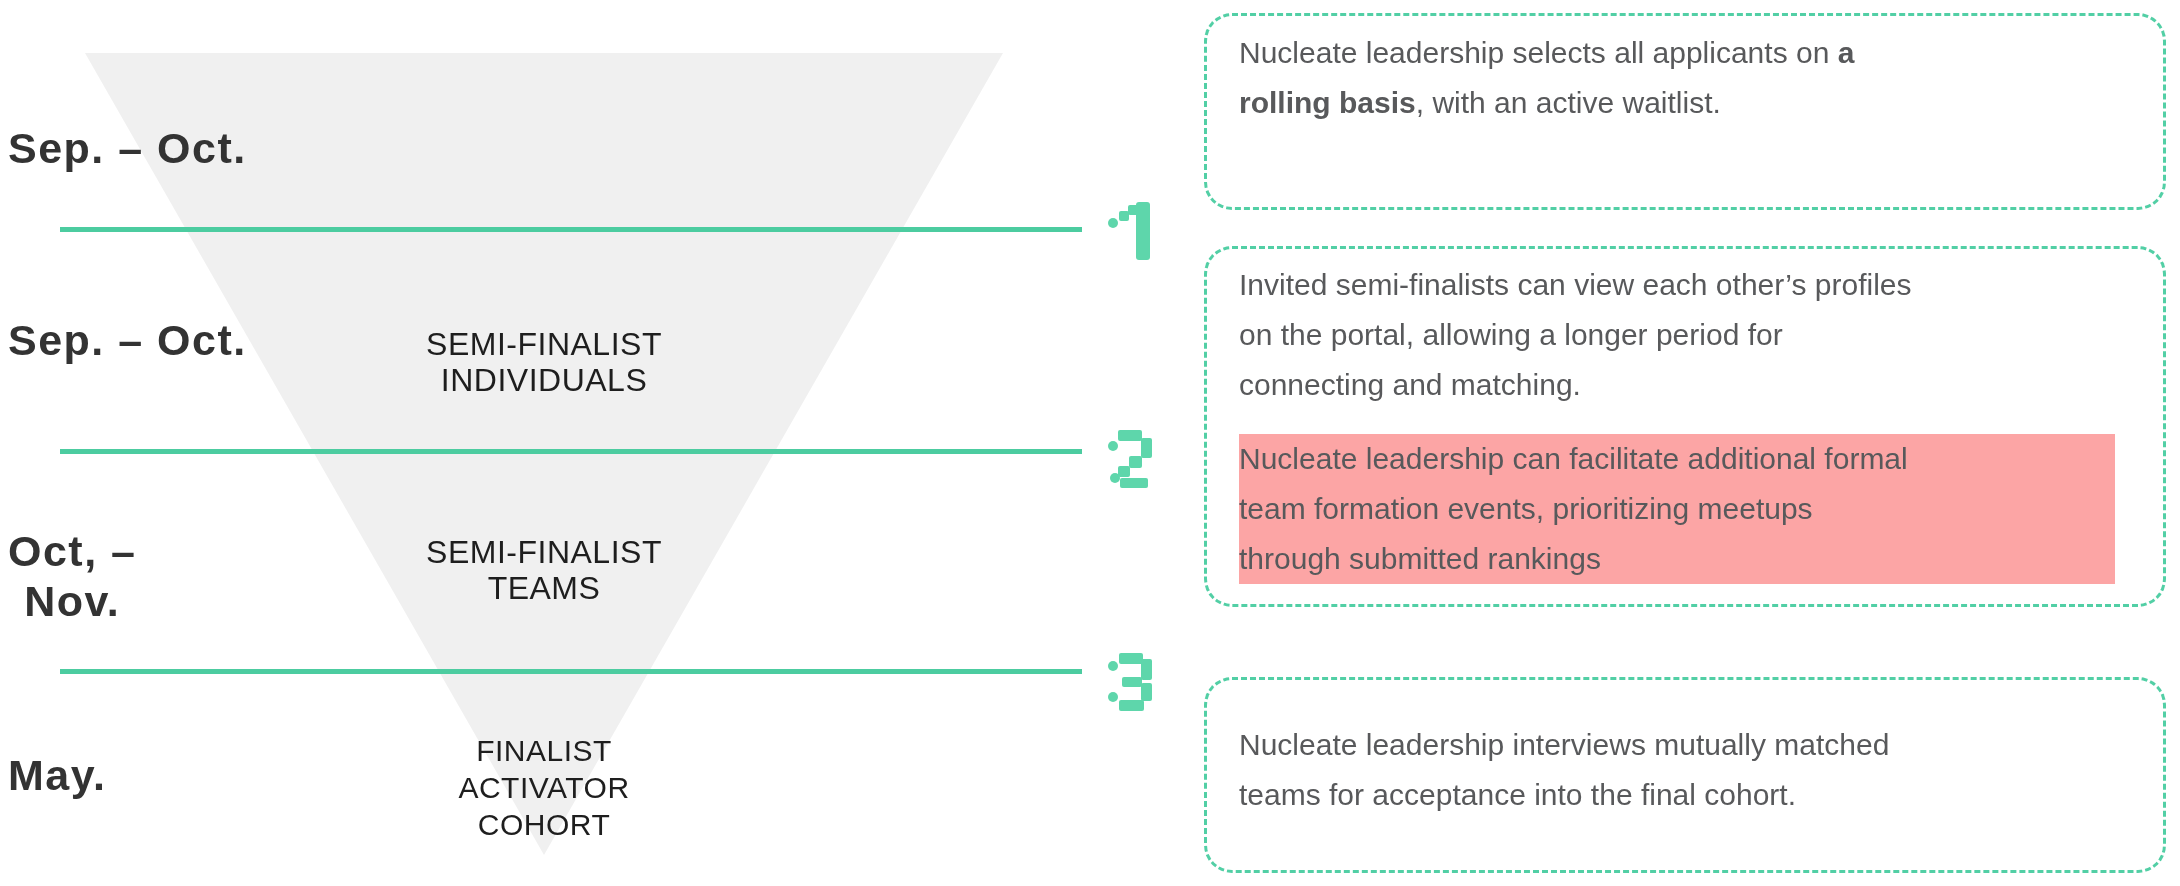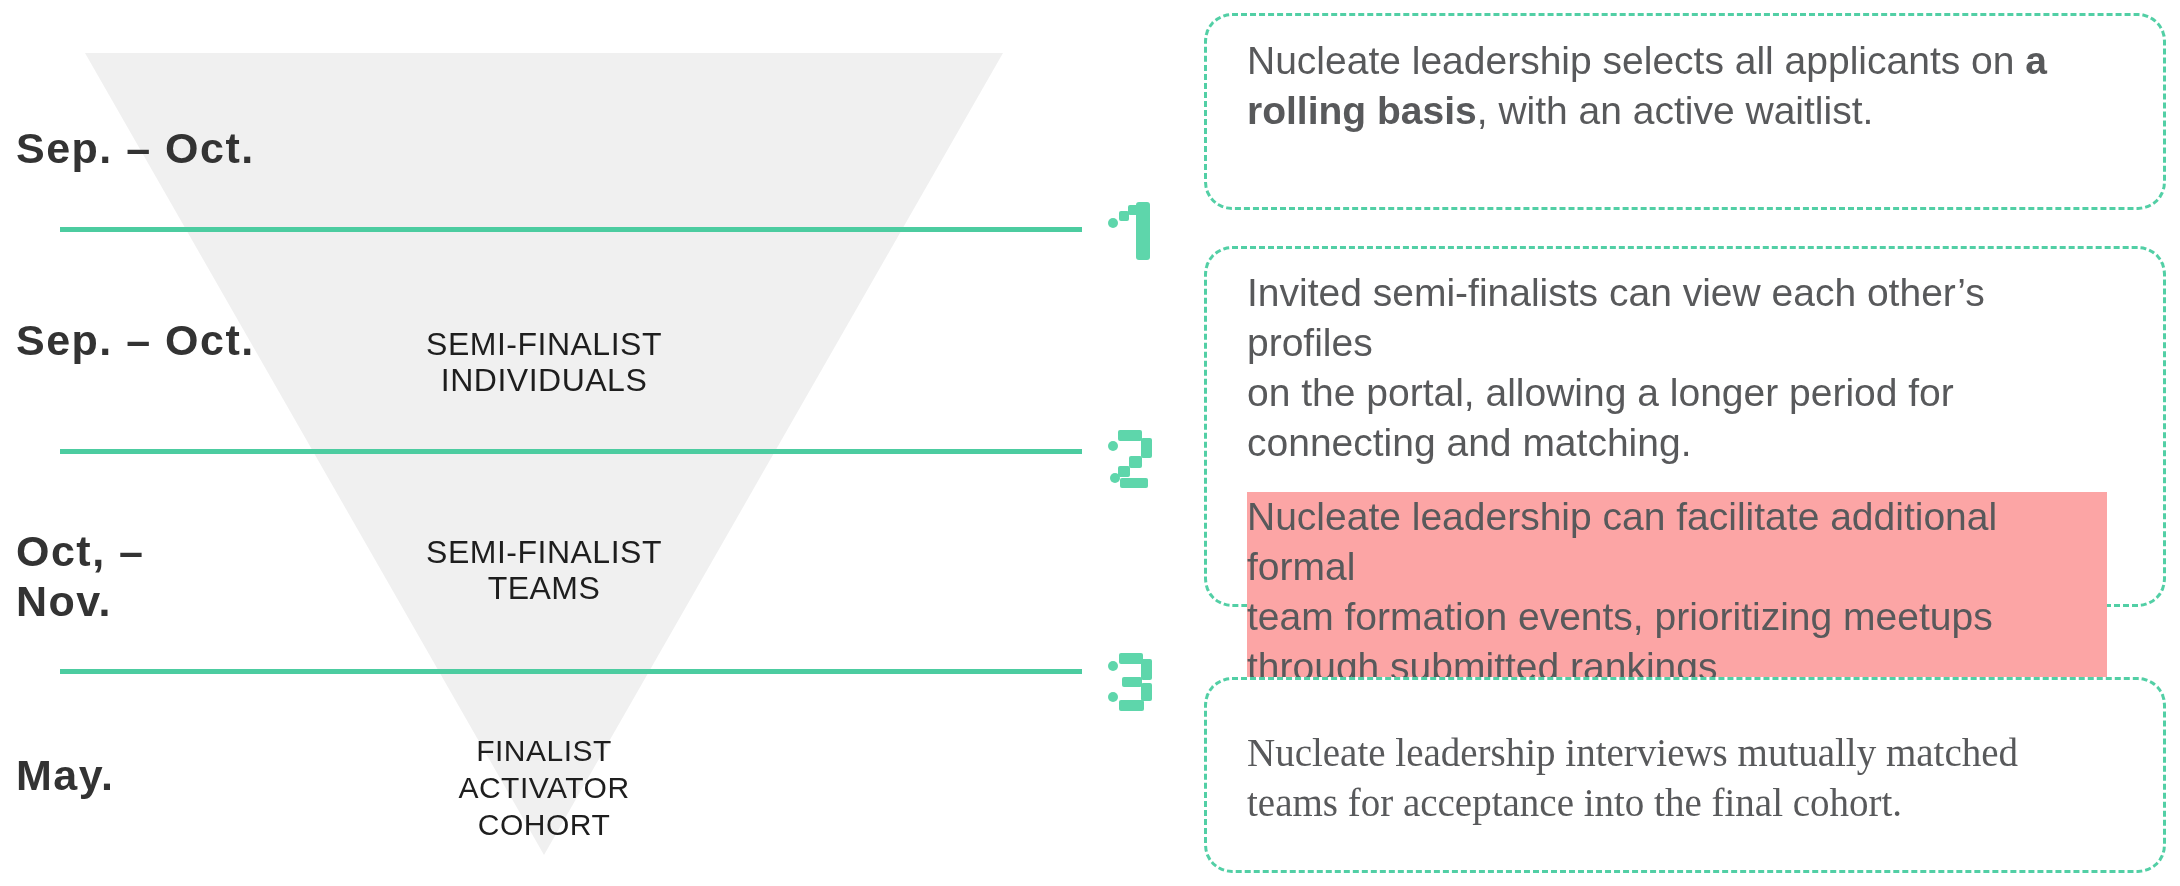--- a/index.html
+++ b/index.html
@@ -18,24 +18,24 @@
     width:2180px;height:886px;
     background:var(--background);
     font-family:"Liberation Sans", sans-serif;
     overflow:hidden;
   }
 
   
   #funnel-svg{position:absolute;left:0;top:0;}
 
   .stage-date{
-    position:absolute;left:16px;
+    position:absolute;left:8px;
     font-size:43px;font-weight:bold;letter-spacing:1.5px;
     color:var(--date_color);
-    line-height:50px;white-space:pre-line;
+    line-height:50px;white-space:pre-line;text-align:center;
   }
   .date-0{top:123px;}
   .date-1{top:315px;}
   .date-2{top:510px;margin-top:16px;}
   .date-3{top:750px;}
 
   .stage-label{
     position:absolute;left:244px;width:600px;
     text-align:center;color:var(--stage_label_color);
     font-size:32px;line-height:36px;letter-spacing:0.5px;
@@ -63,25 +63,25 @@
   
   .note-box{
     position:absolute;left:1204px;width:962px;
     border:3px dashed var(--border_green);
     border-radius:28px;
     background:var(--background);
     box-sizing:border-box;
   }
   .note-0{top:13px;height:197px;padding:12px 48px 0 32px;}
   .note-1{top:246px;height:361px;padding:11px 48px 0 32px;}
-  .note-2{top:677px;height:196px;padding:40px 48px 0 32px;font-family:Liberation Serif, serif;}
+  .note-2{top:677px;height:196px;padding:40px 48px 0 32px;}
 
   .note-para{
-    margin:8px;
-    font-size:39px;line-height:50px;
+    margin:0;
+    font-size:30px;line-height:50px;
     color:var(--body_text_color);
     white-space:pre-line;
   }
   .note-para + .note-para{margin-top:24px;}
   .note-para .bold{font-weight:bold;}
   .note-1 .note-para:nth-child(2){background:#fca5a5;}
 </style>
 </head>
 <body>
 

